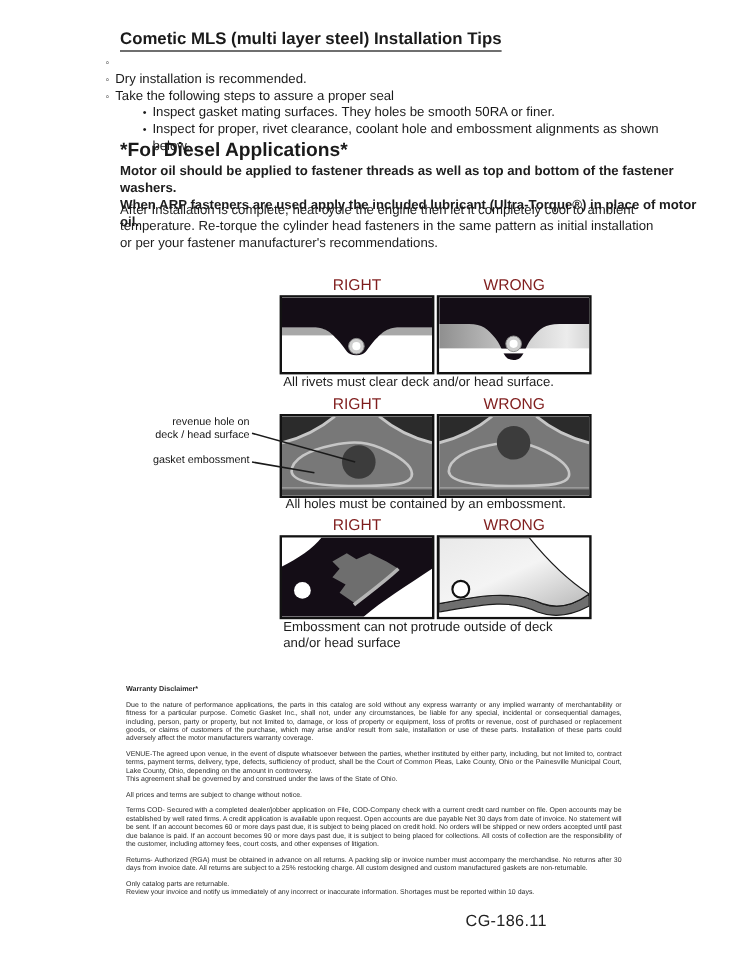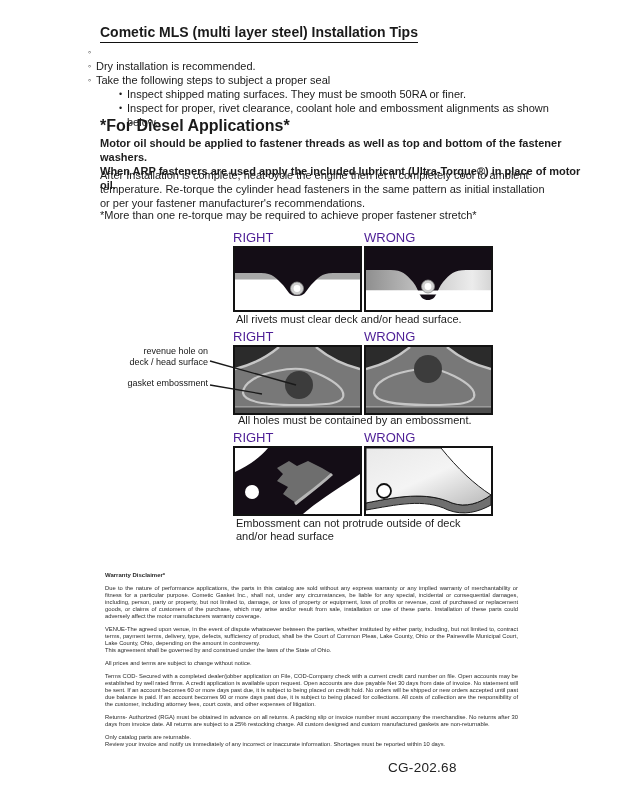--- a/index.html
+++ b/index.html
@@ -9,21 +9,21 @@
   }
   .abs{position:absolute;}
   .title{font-size:14px;font-weight:bold;}
   .title .ul{border-bottom:1.5px solid #111;padding-bottom:2px;display:inline-block;}
   .body-txt{font-size:11px;line-height:14px;color:#1d1d1d;}
   .lines{white-space:pre-line;}
   .b-row{display:flex;align-items:flex-start;font-size:11px;line-height:14px;}
   .b-mark{width:8px;flex:none;font-size:9px;line-height:14px;}
   .sub{margin-left:31px;}
   .sect-head{font-size:16px;font-weight:bold;}
-  .rw-label{font-size:13px;width:129px;color:#4c1d95;}
+  .rw-label{font-size:13px;text-align:center;width:129px;color:#7f1d1d;}
   .diag-box{border:2px solid #121212;display:block;background:#fff;}
   .caption{font-size:11px;line-height:12.5px;color:#1d1d1d;}
   .anno{font-size:9px;line-height:11px;text-align:right;color:#161616;}
   .disc{font-size:5.8px;line-height:7px;color:#2a2a2a;width:413px;text-align:justify;}
   .disc .p{margin:0 0 6px 0;}
   .disc-head{font-size:6px;font-weight:bold;margin:0 0 6px 0;}
   .pagenum{font-size:13.5px;color:#222;letter-spacing:0.3px;}
 </style>
 </head>
 <body>
@@ -37,39 +37,38 @@
   <div class="abs" style="left:88px;top:45px;width:470px;">
     <div class="b-row">
       <span class="b-mark">◦</span>
     </div>
     <div class="b-row">
       <span class="b-mark">◦</span>
       <span>Dry installation is recommended.</span>
     </div>
     <div class="b-row">
       <span class="b-mark">◦</span>
-      <span>Take the following steps to subject a proper seal</span>
+      <span>Take the following steps to assure a proper seal</span>
     </div>
     <div class="b-row sub">
       <span class="b-mark">•</span>
-      <span>Inspect shipped mating surfaces.  They must be smooth 50RA or finer.</span>
+      <span>Inspect gasket mating surfaces.  They holes be smooth 50RA or finer.</span>
     </div>
     <div class="b-row sub">
       <span class="b-mark">•</span>
       <span>Inspect for proper, rivet clearance, coolant hole and embossment alignments as shown below.</span>
     </div>
   </div>
 
   <div class="abs sect-head" style="left:100px;top:117px;">*For Diesel Applications*</div>
   <div class="abs body-txt lines" style="left:100px;top:136px;width:490px;font-weight:bold;">Motor oil should be applied to fastener threads as well as top and bottom of the fastener washers.
 When ARP fasteners are used apply the included lubricant (Ultra-Torque®) in place of motor oil.</div>
   <div class="abs body-txt lines" style="left:100px;top:168px;width:490px;">After Installation is complete, heat cycle the engine then let it completely cool to ambient
 temperature. Re-torque the cylinder head fasteners in the same pattern as initial installation
 or per your fastener manufacturer's recommendations.</div>
-  <div class="abs body-txt lines" style="left:100px;top:208px;width:490px;">*More than one re-torque may be required to achieve proper fastener stretch*</div>
 
   <div class="abs rw-label" style="left:233px;top:230px;">RIGHT</div>
   <div class="abs rw-label" style="left:364px;top:230px;">WRONG</div>
 
   <svg class="abs diag-box" style="left:233px;top:246px;" width="125" height="62" viewBox="0 0 125 62">
     <rect x="0" y="0" width="125" height="62" fill="#ffffff"></rect>
     <rect x="0" y="25" width="125" height="6.5" fill="#a8a8a8"></rect>
     <path d="M0,0 H125 V25 H98 C86,25 83,30 76,37 C70,44 70,48 62,48 C54,48 54,44 48,37 C41,30 38,25 26,25 H0 Z" fill="#140d16"></path>
     <circle cx="62" cy="40.5" r="6.5" fill="#cfcfcf" stroke="#8a8a8a" stroke-width="0.8"></circle>
     <circle cx="62" cy="40.5" r="3.4" fill="#ffffff"></circle>
@@ -165,15 +164,15 @@
     <div class="p lines">Due to the nature of performance applications, the parts in this catalog are sold without any express warranty or any implied warranty of merchantability or fitness for a particular purpose.  Cometic Gasket Inc., shall not, under any circumstances, be liable for any special, incidental or consequential damages, including, person, party or property, but not limited to, damage, or loss of property or equipment, loss of profits or revenue, cost of purchased or replacement goods, or claims of customers of the purchase, which may arise and/or result from sale, installation or use of these parts.  Installation of these parts could adversely affect the motor manufacturers warranty coverage.</div>
     <div class="p lines">VENUE-The agreed upon venue, in the event of dispute whatsoever between the parties, whether instituted by either party, including, but not limited to, contract terms, payment terms, delivery, type, defects, sufficiency of product, shall be the Court of Common Pleas, Lake County, Ohio or the Painesville Municipal Court, Lake County, Ohio, depending on the amount in controversy.
 This agreement shall be governed by and construed under the laws of the State of Ohio.</div>
     <div class="p lines">All prices and terms are subject to change without notice.</div>
     <div class="p lines">Terms COD- Secured with a completed dealer/jobber application on File, COD-Company check with a current credit card number on file.  Open accounts may be established by well rated firms.  A credit application is available upon request.  Open accounts are due payable Net 30 days from date of invoice.  No statement will be sent.  If an account becomes 60 or more days past due, it is subject to being placed on credit hold.  No orders will be shipped or new orders accepted until past due balance is paid.  If an account becomes 90 or more days past due, it is subject to being placed for collections.  All costs of collection are the responsibility of the customer, including attorney fees, court costs, and other expenses of litigation.</div>
     <div class="p lines">Returns- Authorized (RGA) must be obtained in advance on all returns.  A packing slip or invoice number must accompany the merchandise.  No returns after 30 days from invoice date.  All returns are subject to a 25% restocking charge.  All custom designed and custom manufactured gaskets are non-returnable.</div>
     <div class="p lines">Only catalog parts are returnable.
 Review your invoice and notify us immediately of any incorrect or inaccurate information.  Shortages must be reported within 10 days.</div>
   </div>
 
-  <div class="abs pagenum" style="left:388px;top:760px;">CG-202.68</div>
+  <div class="abs pagenum" style="left:388px;top:760px;">CG-186.11</div>
 
 </div>
 
 </body></html>

